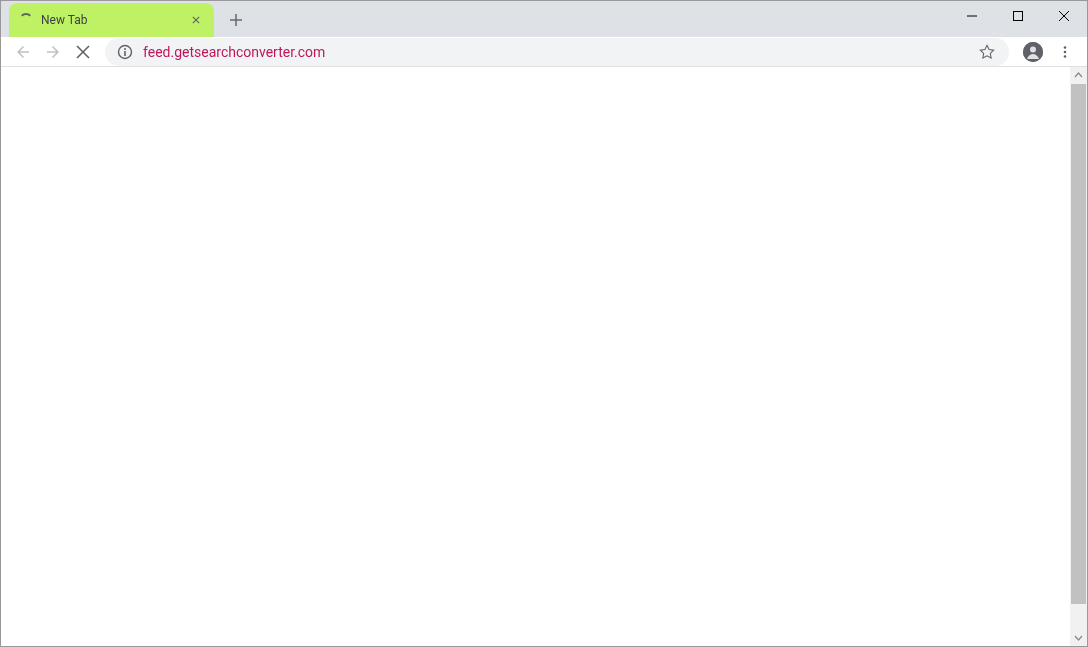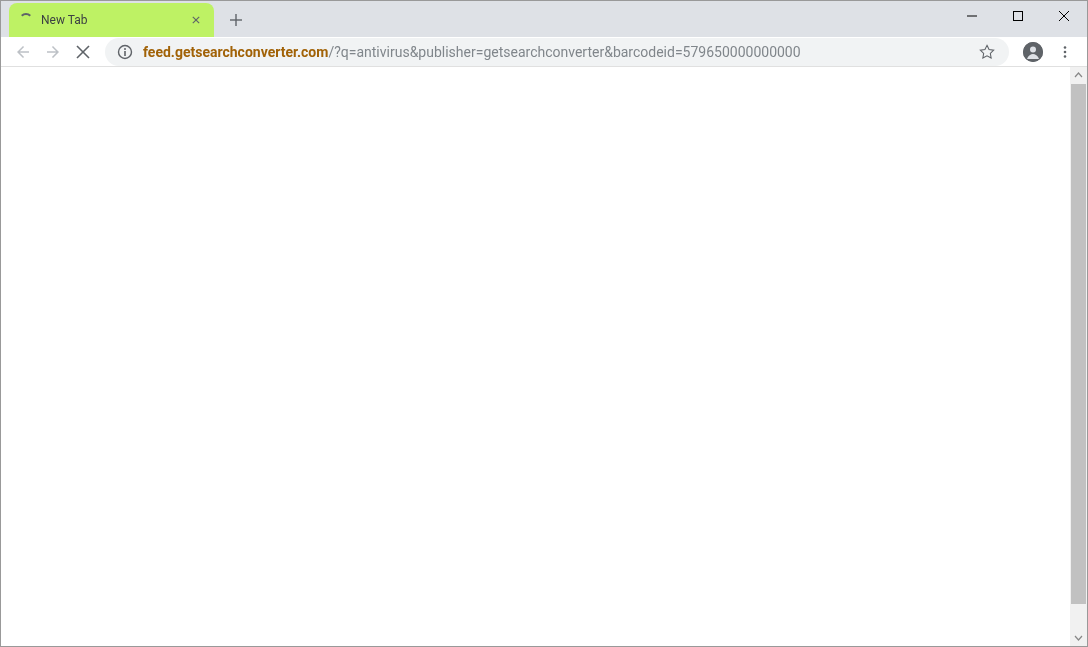--- a/index.html
+++ b/index.html
@@ -135,22 +135,21 @@
       justify-content: center;
       flex-shrink: 0;
     }
     .url-text {
       flex: 1;
       white-space: nowrap;
       overflow: hidden;
       display: flex;
     }
     .url-domain {
-      color: #a16207;
-      font-weight: bold;
+      color: #be185d;
     }
     .url-path {
       color: #80868b;
     }
     .bookmark-btn {
       width: 20px;
       height: 20px;
       margin-left: 8px;
       display: flex;
       align-items: center;
@@ -278,21 +277,20 @@
   <div class="addr-bar">
     <div class="site-info-icon">
       <svg width="16" height="16" viewBox="0 0 16 16">
         <circle cx="8" cy="8" r="6.5" stroke="#5f6368" stroke-width="1.4" fill="none"></circle>
         <circle cx="8" cy="5" r="1" fill="#5f6368"></circle>
         <rect x="7.2" y="7" width="1.6" height="5" fill="#5f6368"></rect>
       </svg>
     </div>
     <div class="url-text">
       <span class="url-domain">feed.getsearchconverter.com</span>
-        <span class="url-path">/?q=antivirus&amp;publisher=getsearchconverter&amp;barcodeid=579650000000000</span>
     </div>
     <div class="bookmark-btn">
       <svg width="16" height="16" viewBox="0 0 24 24">
         <path d="M12 2l3.09 6.26L22 9.27l-5 4.87 1.18 6.88L12 17.77l-6.18 3.25L7 14.14 2 9.27l6.91-1.01L12 2z" stroke="#5f6368" stroke-width="1.6" fill="none"></path>
       </svg>
     </div>
   </div>
   <div class="avatar-btn">
     <div class="avatar-circle">
       <svg width="20" height="20" viewBox="0 0 20 20">

